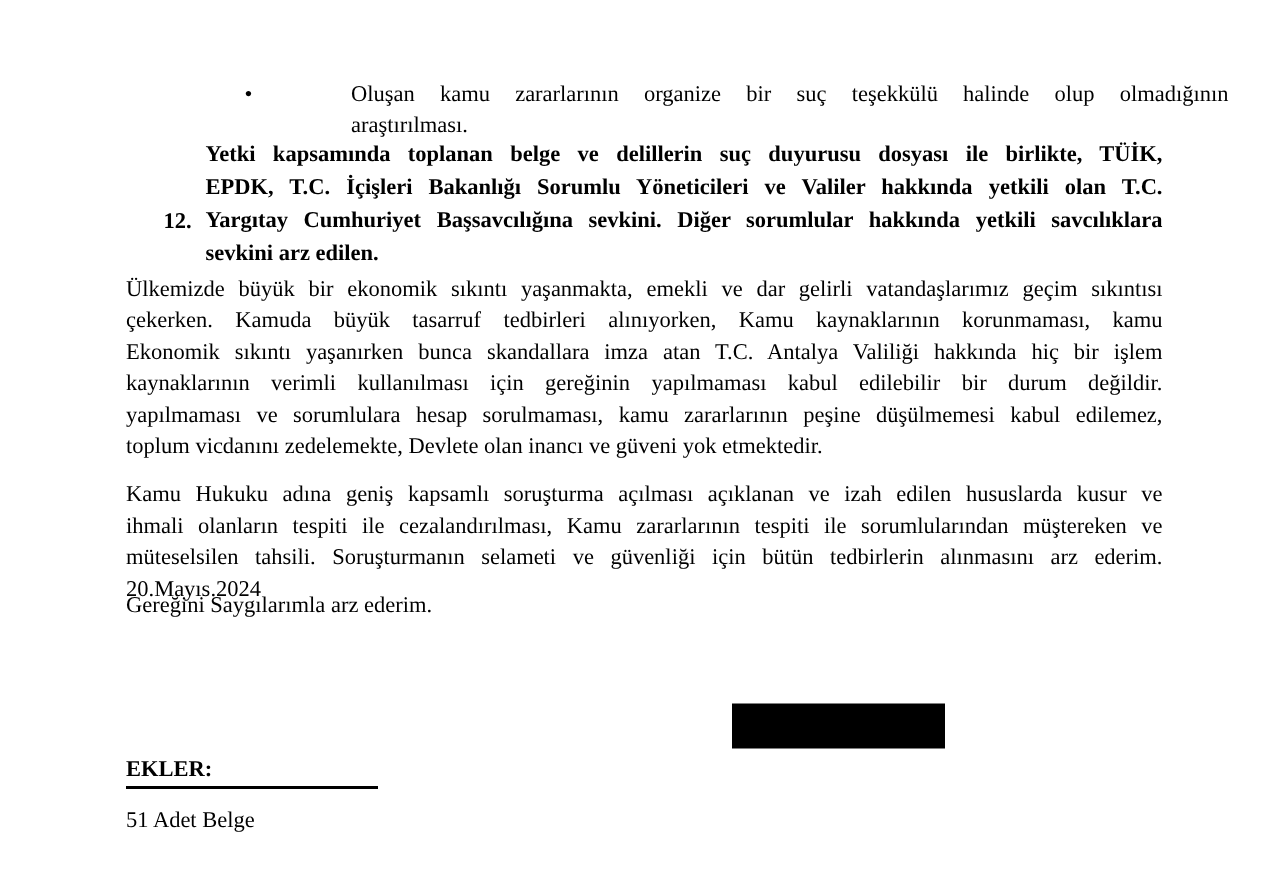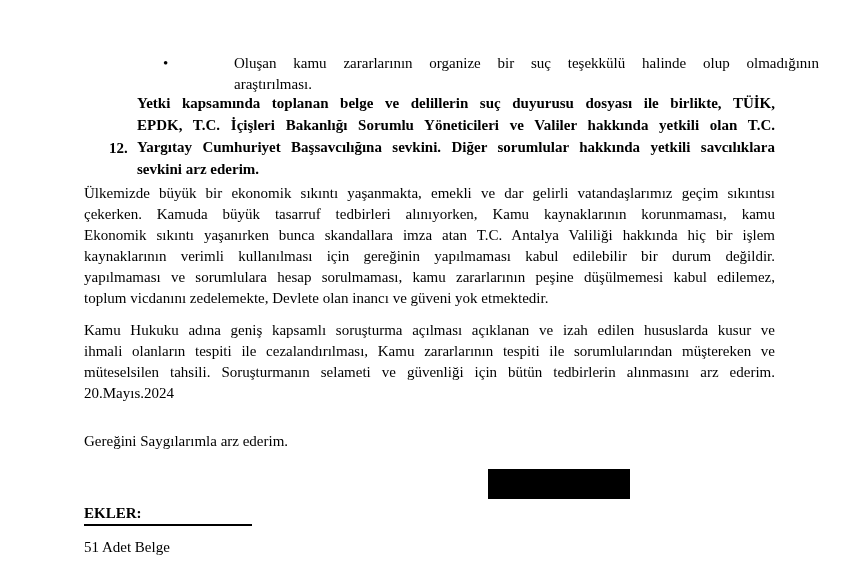--- a/index.html
+++ b/index.html
@@ -72,21 +72,21 @@
   }
   .para2 {
     position: absolute;
     left: 84px;
     top: 320px;
     width: 691px;
   }
   .closing {
     position: absolute;
     left: 84px;
-    top: 431px;
+    top: 394px;
     line-height: 21px;
   }
   .redaction-box {
     position: absolute;
     left: 488px;
     top: 469px;
     width: 142px;
     height: 30px;
     background: #000000;
   }
@@ -117,21 +117,21 @@
   <div class="bullet-text">
     <div class="line just">Oluşan kamu zararlarının organize bir suç teşekkülü halinde olup olmadığının</div>
     <div class="line left">araştırılması.</div>
   </div>
 
   <span class="item12-number">12.</span>
   <div class="item12-text">
     <div class="line just">Yetki kapsamında toplanan belge ve delillerin suç duyurusu dosyası ile birlikte, TÜİK,</div>
     <div class="line just">EPDK, T.C. İçişleri Bakanlığı Sorumlu Yöneticileri ve Valiler hakkında yetkili olan T.C.</div>
     <div class="line just">Yargıtay Cumhuriyet Başsavcılığına sevkini. Diğer sorumlular hakkında yetkili savcılıklara</div>
-    <div class="line left">sevkini arz ederim.</div>
+    <div class="line left">sevkini arz edilen.</div>
   </div>
 
   <div class="para1">
     <div class="line just">Ülkemizde büyük bir ekonomik sıkıntı yaşanmakta, emekli ve dar gelirli vatandaşlarımız geçim sıkıntısı</div>
     <div class="line just">çekerken. Kamuda büyük tasarruf tedbirleri alınıyorken, Kamu kaynaklarının korunmaması, kamu</div>
     <div class="line just">Ekonomik sıkıntı yaşanırken bunca skandallara imza atan T.C. Antalya Valiliği hakkında hiç bir işlem</div>
     <div class="line just">kaynaklarının verimli kullanılması için gereğinin yapılmaması kabul edilebilir bir durum değildir.</div>
     <div class="line just">yapılmaması ve sorumlulara hesap sorulmaması, kamu zararlarının peşine düşülmemesi kabul edilemez,</div>
     <div class="line left">toplum vicdanını zedelemekte, Devlete olan inancı ve güveni yok etmektedir.</div>
   </div>

